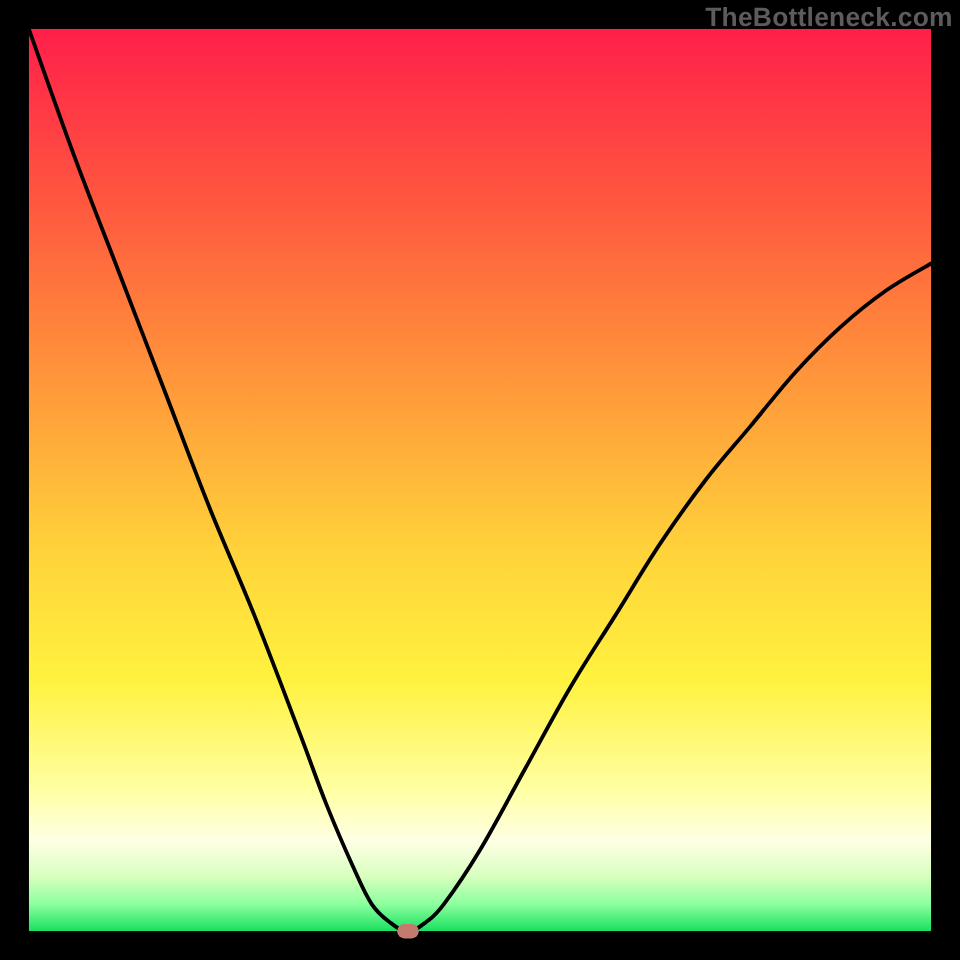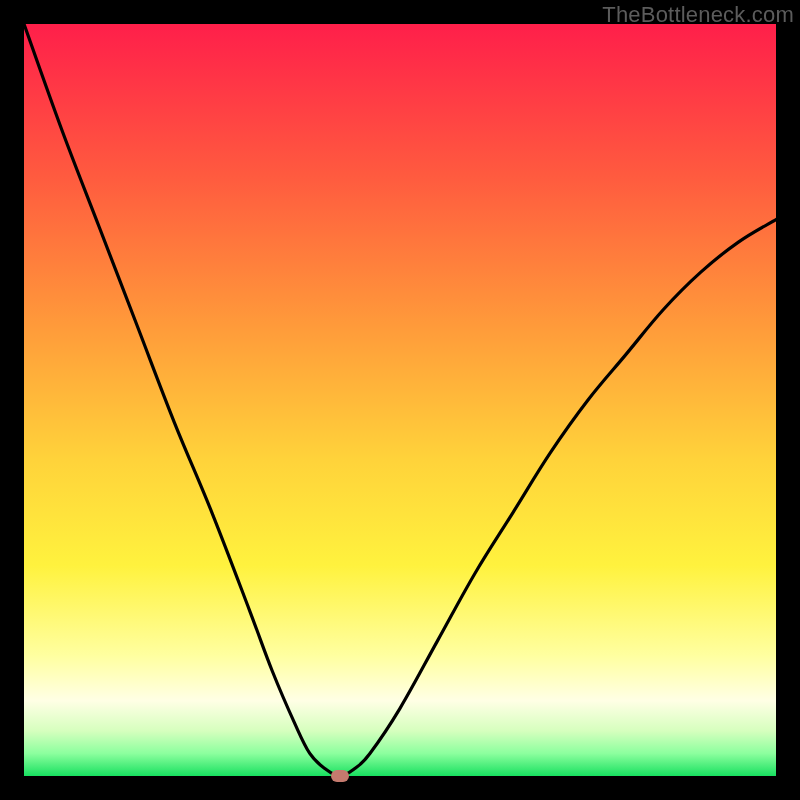--- a/index.html
+++ b/index.html
@@ -25,21 +25,21 @@
     top: 0;
     width: 100%;
     height: 100%;
   }
   .watermark {
     position: absolute;
     top: 2px;
     right: 6px;
     color: #5c5c5c;
     font-size: 22px;
-    font-weight: 400;
+    font-weight: 700;
     letter-spacing: 0.2px;
     user-select: none;
   }
   svg {
     position: absolute;
     left: 0;
     top: 0;
   }
   .marker {
     position: absolute;

